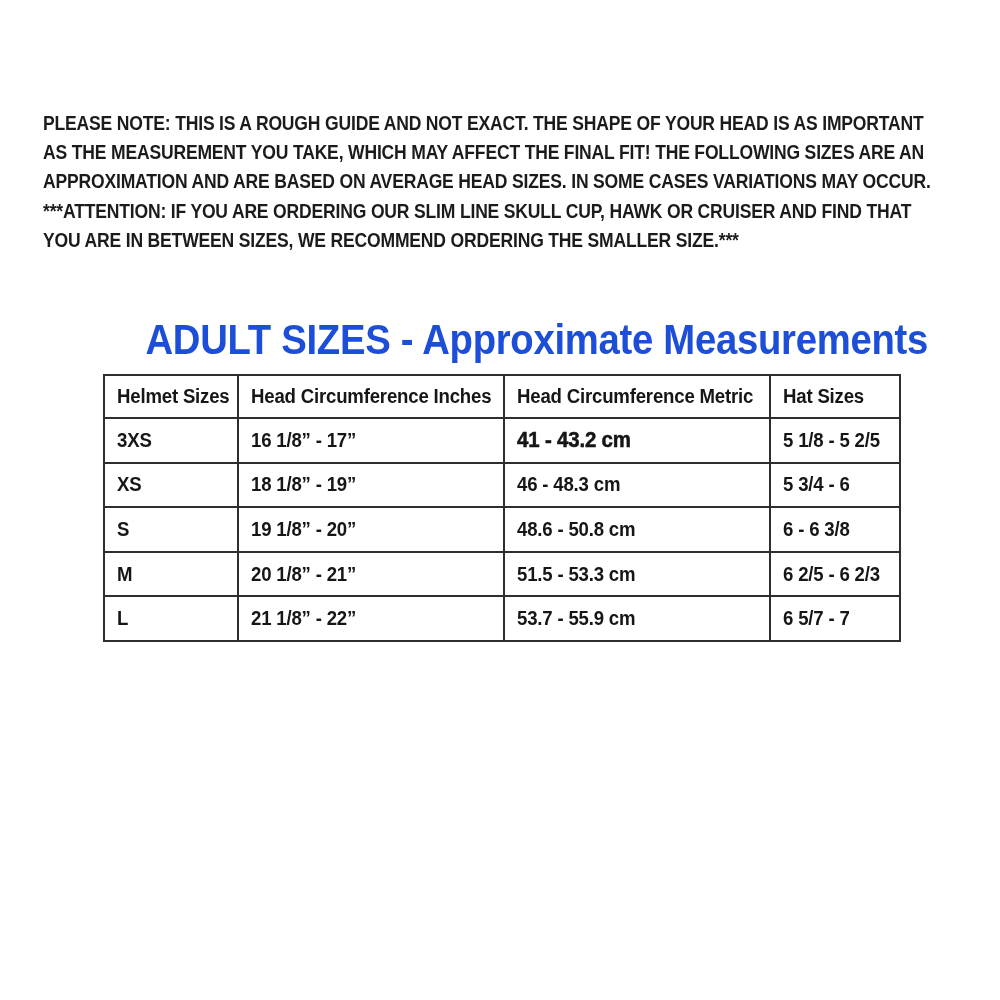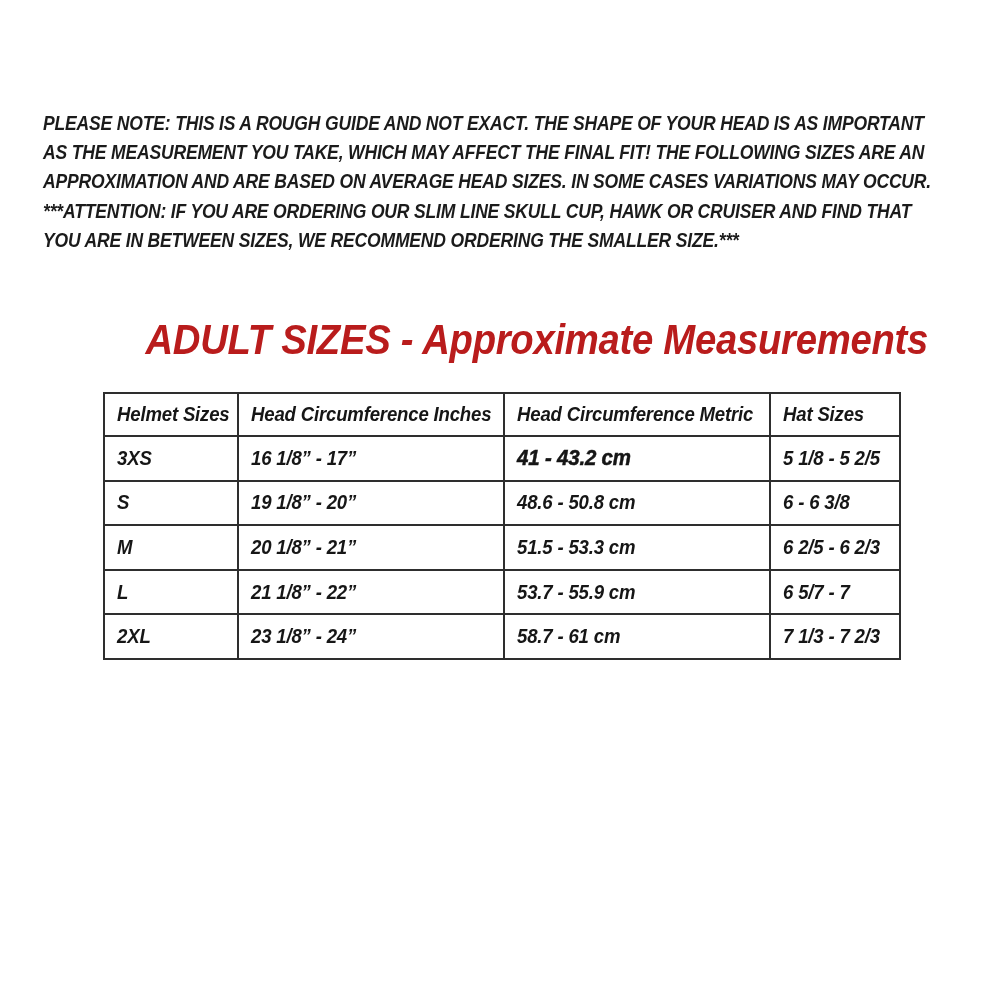--- a/index.html
+++ b/index.html
@@ -4,21 +4,20 @@
 <style>
   html, body { margin: 0; padding: 0; background: #ffffff; }
   .page {
     position: relative;
     width: 1000px;
     height: 836px;
     background: #ffffff;
     color: #1c1c1c;
     font-family: "Liberation Sans", sans-serif;
     overflow: hidden;
-    font-style: italic;
   }
   
   .note {
     position: absolute;
     left: 43px;
     font-weight: 700;
     font-size: 20.5px;
     line-height: 28.8px;
     color: #1b1b1b;
   }
@@ -34,34 +33,34 @@
   }
   
   .title-wrap {
     position: absolute;
     left: 102px;
     top: 316px;
     width: 796px;
     text-align: center;
     font-size: 42.5px;
     font-weight: 600;
-    color: #b91c1c;
+    color: #1d4ed8;
     white-space: nowrap;
   }
   .title-squeeze {
     display: inline-block;
     transform: scaleX(0.9);
     transform-origin: 50% 50%;
     letter-spacing: -0.3px;
   }
   
   table.size-table {
     position: absolute;
     left: 103px;
-    top: 392px;
+    top: 374px;
     width: 796px;
     border-collapse: collapse;
     table-layout: fixed;
   }
   .size-table th, .size-table td {
     border: 2px solid #2e2e2e;
     text-align: left;
     vertical-align: middle;
     padding: 0 2px 0 12px;
     font-weight: 700;
@@ -119,39 +118,39 @@
       </tr>
     </thead>
     <tbody id="size-table-body">
         <tr>
           <td><span class="cell-text">3XS</span></td>
           <td><span class="cell-text">16 1/8” - 17”</span></td>
           <td><span class="cell-text emph">41 - 43.2 cm</span></td>
           <td><span class="cell-text">5 1/8 - 5 2/5</span></td>
         </tr>
         <tr>
+          <td><span class="cell-text">XS</span></td>
+          <td><span class="cell-text">18 1/8” - 19”</span></td>
+          <td><span class="cell-text">46 - 48.3 cm</span></td>
+          <td><span class="cell-text">5 3/4 - 6</span></td>
+        </tr>
+        <tr>
           <td><span class="cell-text">S</span></td>
           <td><span class="cell-text">19 1/8” - 20”</span></td>
           <td><span class="cell-text">48.6 - 50.8 cm</span></td>
           <td><span class="cell-text">6 - 6 3/8</span></td>
         </tr>
         <tr>
           <td><span class="cell-text">M</span></td>
           <td><span class="cell-text">20 1/8” - 21”</span></td>
           <td><span class="cell-text">51.5 - 53.3 cm</span></td>
           <td><span class="cell-text">6 2/5 - 6 2/3</span></td>
         </tr>
         <tr>
           <td><span class="cell-text">L</span></td>
           <td><span class="cell-text">21 1/8” - 22”</span></td>
           <td><span class="cell-text">53.7 - 55.9 cm</span></td>
           <td><span class="cell-text">6 5/7 - 7</span></td>
         </tr>
-        <tr>
-          <td><span class="cell-text">2XL</span></td>
-          <td><span class="cell-text">23 1/8” - 24”</span></td>
-          <td><span class="cell-text">58.7 - 61 cm</span></td>
-          <td><span class="cell-text">7 1/3 - 7 2/3</span></td>
-        </tr>
       </tbody>
   </table>
 
 </div>
 
 </body></html>

